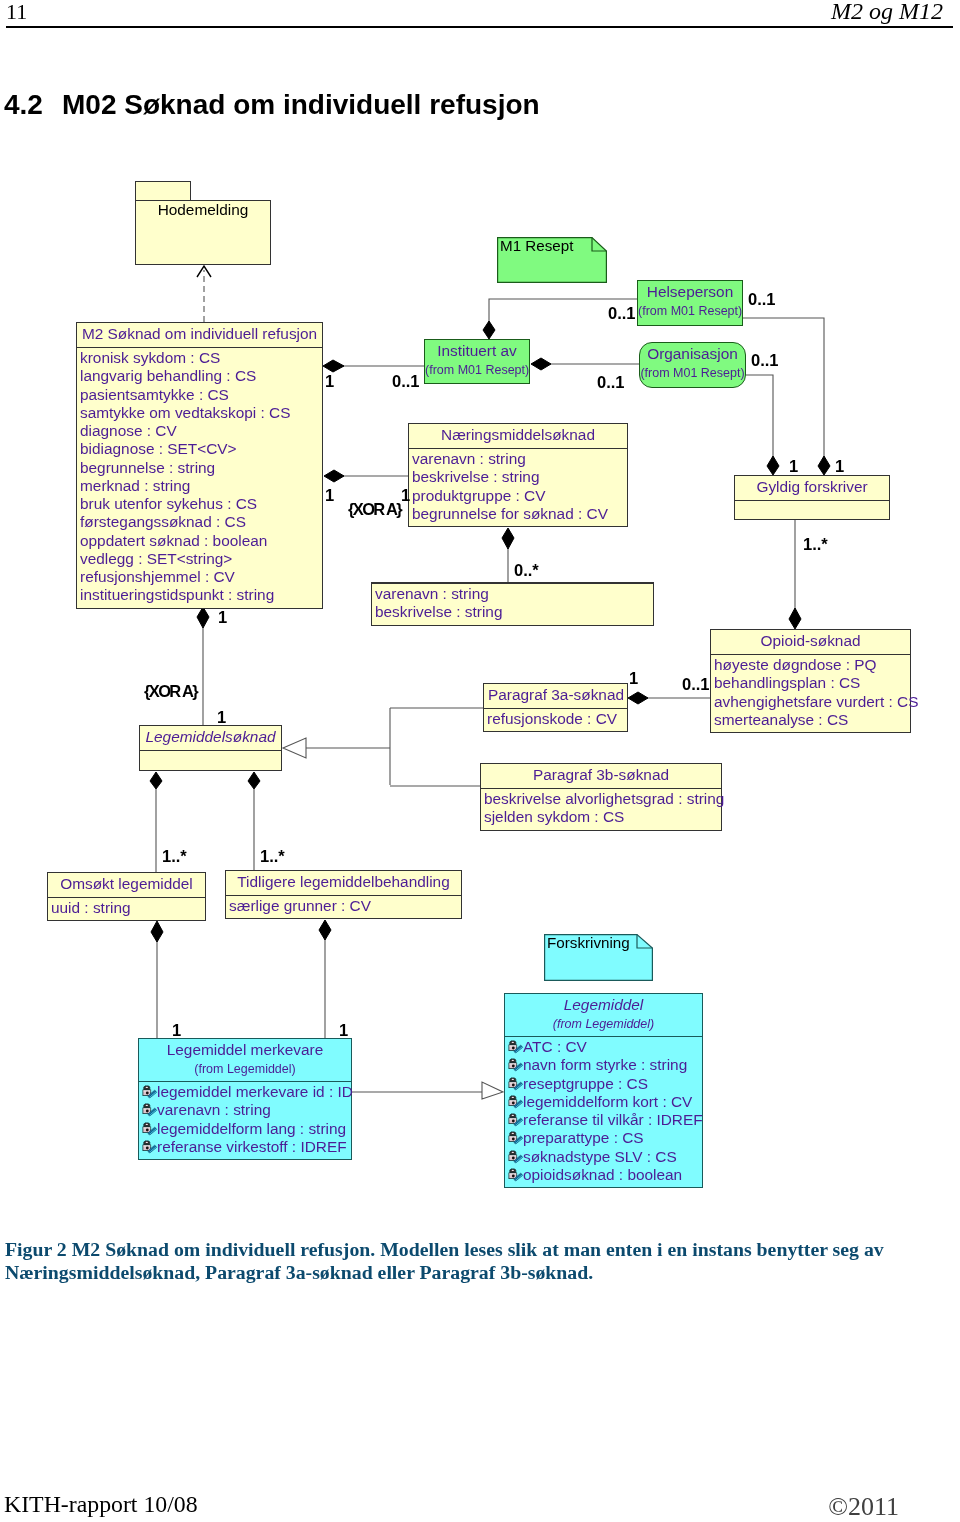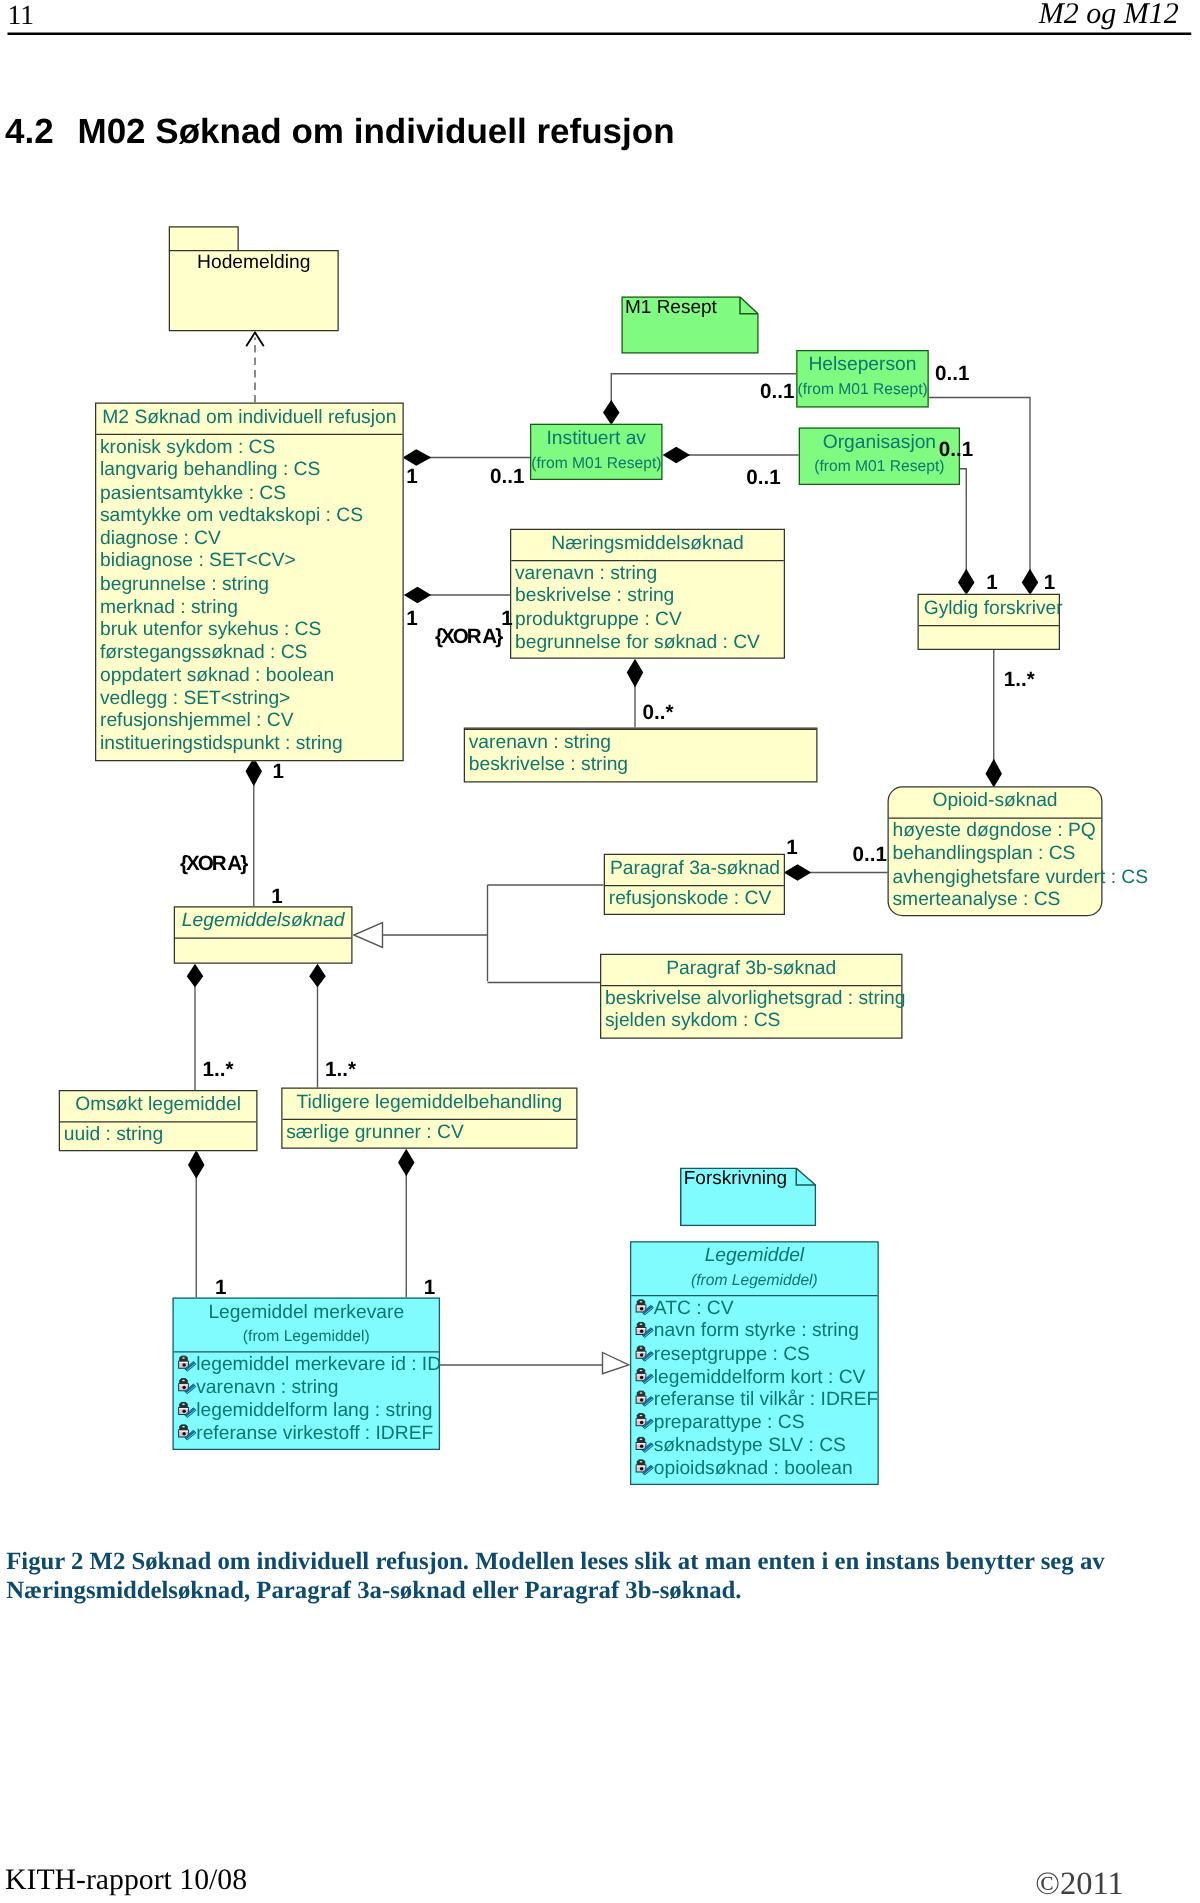--- a/index.html
+++ b/index.html
@@ -13,21 +13,21 @@
   .hdr-title{position:absolute;right:17px;top:-2px;font-family:"Liberation Serif",serif;font-size:24px;font-style:italic;color:#000;white-space:nowrap;}
   .hdr-rule{position:absolute;left:6px;top:26px;width:947px;height:2px;background:#000;}
 
   h2.sec{position:absolute;left:4px;top:89px;margin:0;font-family:"Liberation Sans",sans-serif;font-size:28px;font-weight:bold;color:#000;white-space:nowrap;letter-spacing:0px;}
   .sec-num{display:inline-block;width:58px;}
 
   
   .diagram{position:absolute;left:0;top:0px;width:960px;height:1522px;}
 
   
-  .umlbox{position:absolute;box-sizing:border-box;border:1px solid #333;background:#FFFFCC;font-family:"Liberation Sans",sans-serif;font-size:15.4px;color:#0f766e;}
+  .umlbox{position:absolute;box-sizing:border-box;border:1px solid #333;background:#FFFFCC;font-family:"Liberation Sans",sans-serif;font-size:15.4px;color:#4c1d95;}
   .umlbox.green{background:#80FA80;border-color:#1a5c1a;}
   .umlbox.cyan{background:#80FCFF;border-color:#1a5a5a;}
   .umlname{text-align:center;padding:2px 4px 5px 4px;line-height:17px;white-space:nowrap;}
   .umlfrom{text-align:center;font-size:12.5px;line-height:13px;padding-bottom:2px;white-space:nowrap;}
   .umlbox.cyan .umlfrom{padding-bottom:5px;}
   .umlbox.cyan .umlattrs{padding-bottom:3px;padding-top:1px;}
   .umlsep{height:1px;background:#333;}
   .umlbox.cyan .umlsep{background:#1a5a5a;}
   .umlattrs{padding:1px 2px 3px 3px;}
   .umlattrs div{line-height:18.25px;white-space:nowrap;}
@@ -183,21 +183,21 @@
   <div class="umlbox green" style="left:424px;top:339px;width:106px;height:45px;">
     <div class="umlname">Instituert av</div>
     <div class="umlfrom">(from M01 Resept)</div>
   </div>
 
   <div class="umlbox green" style="left:637px;top:280px;width:106px;height:46px;">
     <div class="umlname">Helseperson</div>
     <div class="umlfrom">(from M01 Resept)</div>
   </div>
 
-  <div class="umlbox green" style="left:639px;top:342px;width:129px;height:46px;">
+  <div class="umlbox green" style="left:639px;top:342px;width:107px;height:46px;border-radius:13px;">
     <div class="umlname">Organisasjon</div>
     <div class="umlfrom">(from M01 Resept)</div>
   </div>
 
   <div class="umlbox" style="left:408px;top:423px;width:220px;">
     <div class="umlname">Næringsmiddelsøknad</div>
     <div class="umlsep"></div>
     <div class="umlattrs">
       <div>varenavn : string</div>
       <div>beskrivelse : string</div>
@@ -207,27 +207,27 @@
   </div>
 
   <div class="umlbox" style="left:371px;top:582px;width:283px;">
     <div class="umlsep"></div>
     <div class="umlattrs">
       <div>varenavn : string</div>
       <div>beskrivelse : string</div>
     </div>
   </div>
 
-  <div class="umlbox" style="left:734px;top:475px;width:114px;">
+  <div class="umlbox" style="left:734px;top:475px;width:156px;">
     <div class="umlname">Gyldig forskriver</div>
     <div class="umlsep"></div>
     <div class="umlattrs empty"></div>
   </div>
 
-  <div class="umlbox" style="left:710px;top:629px;width:172px;border-radius:12px;">
+  <div class="umlbox" style="left:710px;top:629px;width:201px;">
     <div class="umlname">Opioid-søknad</div>
     <div class="umlsep"></div>
     <div class="umlattrs">
       <div>høyeste døgndose : PQ</div>
       <div>behandlingsplan : CS</div>
       <div>avhengighetsfare vurdert : CS</div>
       <div>smerteanalyse : CS</div>
     </div>
   </div>
 

